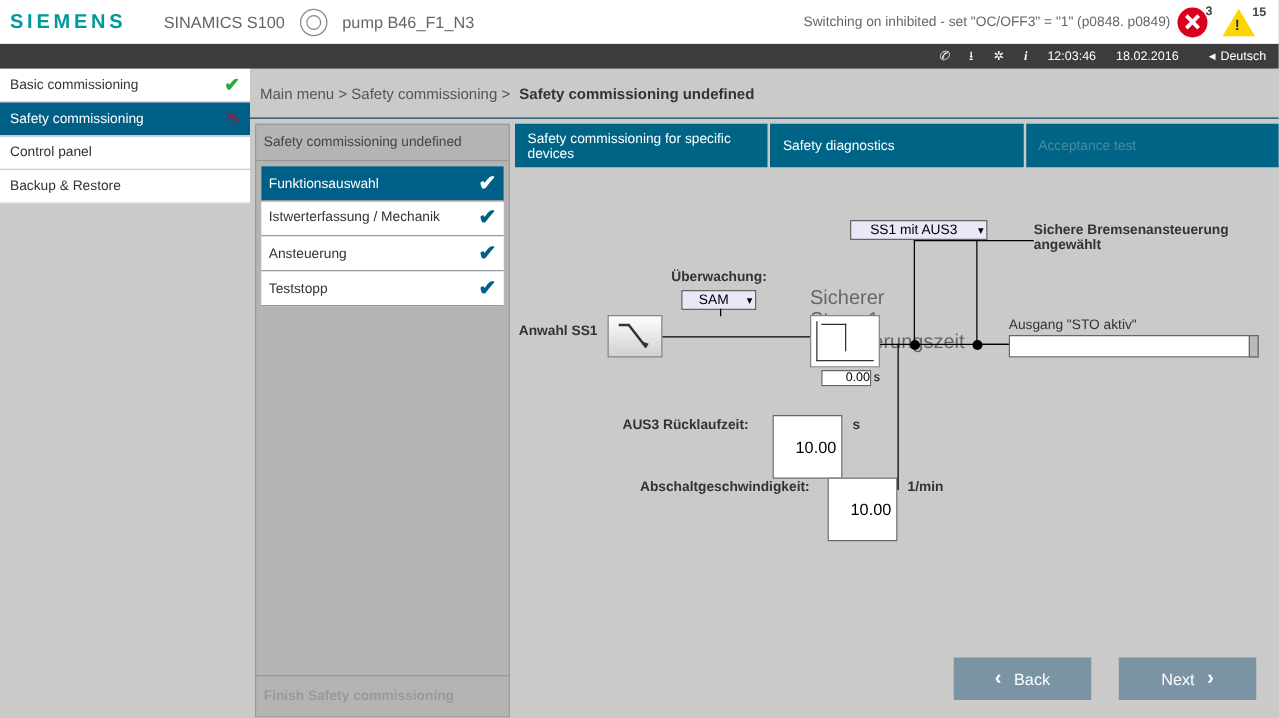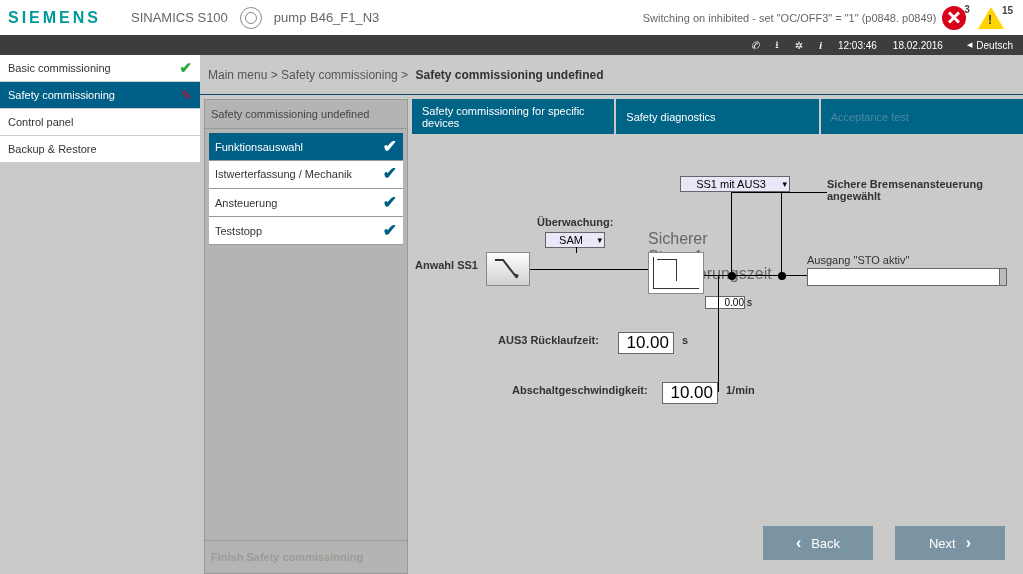--- a/index.html
+++ b/index.html
@@ -69,28 +69,28 @@
   .canvas { flex:1; background:#cacac8; position:relative; }
   
   
   .dropdown { position:absolute; font-size:11px; }
   .dropdown select, .fakeselect { background:#e8e8f8; border:1px solid #666; font-size:11px; padding:1px 2px; }
   .fakeselect { display:inline-flex; align-items:center; gap:6px; padding:1px 14px 1px 6px; position:relative; min-width:60px; justify-content:center;}
   .fakeselect:after{ content:"▾"; position:absolute; right:2px; font-size:9px; }
   
   .lbl { position:absolute; font-size:11px; color:#333; }
   .lbl.bold { font-weight:bold; }
-  .numinput { width:56px; border:1px solid #666; background:#fff; font-size:17px; padding:0 4px; text-align:right; }
+  .numinput { width:56px; border:1px solid #666; background:#fff; font-size:13px; padding:17px 4px; text-align:right; }
   
   .iconbtn { position:absolute; width:44px; height:34px; background:linear-gradient(#fefefe,#d0d0d0); border:1px solid #888; display:flex; align-items:center; justify-content:center;}
   .iconbtn svg { width:30px; height:26px;}
   
   .smallgraph { position:absolute; width:56px; height:42px; border:1px solid #888; background:#fff; }
   .smallgraph .inner { position:absolute; inset:4px; border-left:1px solid #333; border-bottom:1px solid #333;}
-  .smallgraph .val { position:absolute; bottom:-16px; left:8px; font-size:10px; display:flex; align-items:center; gap:2px;margin-left:48px;}
+  .smallgraph .val { position:absolute; bottom:-16px; left:8px; font-size:10px; display:flex; align-items:center; gap:2px;}
   .smallgraph .val input{ width:40px; font-size:10px; text-align:right; border:1px solid #666;}
   
   .outbar { position:absolute; height:18px; background:#fff; border:1px solid #666; }
   .outbar .cap{ position:absolute; right:-1px; top:-1px; bottom:-1px; width:8px; background:#bbb; border:1px solid #666;}
   
   .node { position:absolute; width:8px; height:8px; background:#000; border-radius:50%; }
   
   .wire { position:absolute; background:#000; }
   
   

